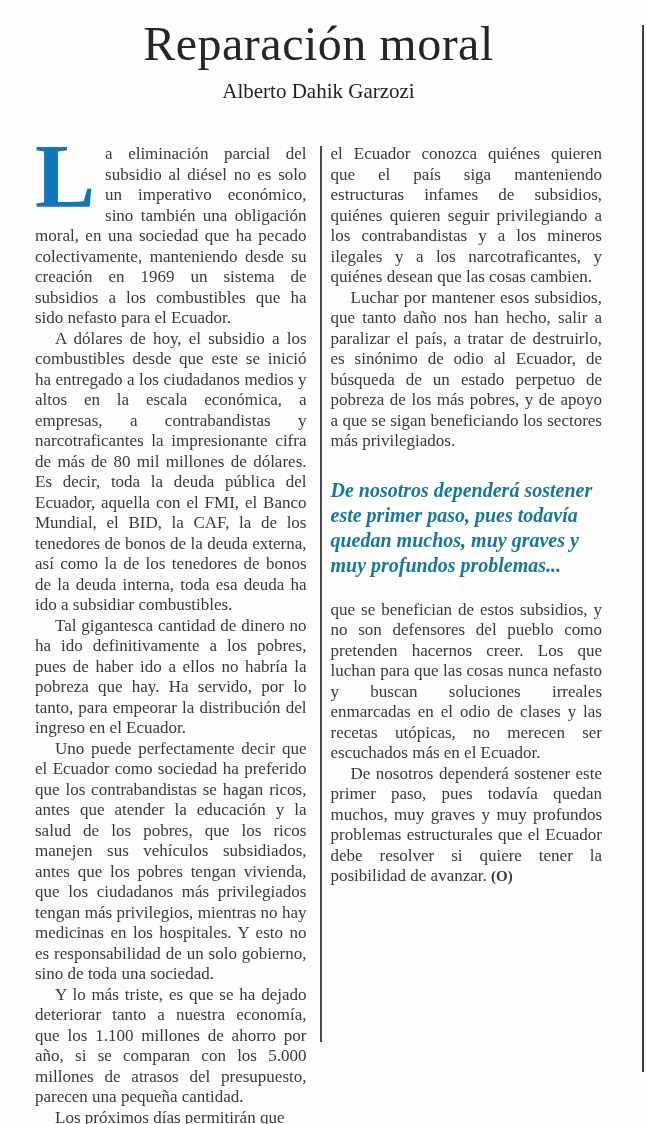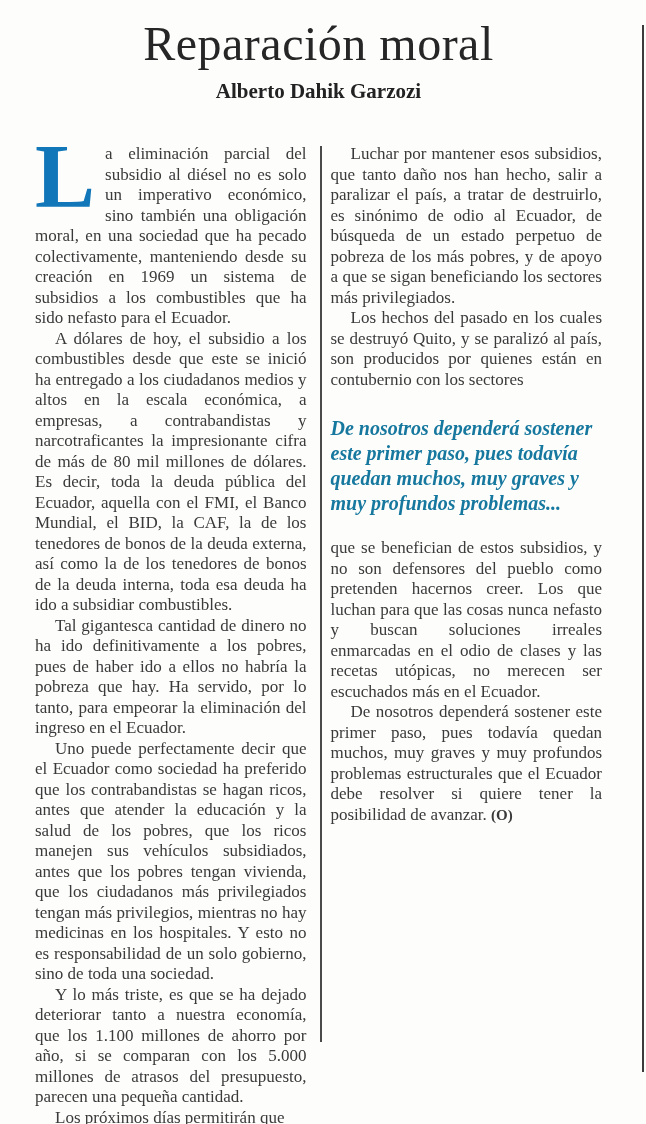--- a/index.html
+++ b/index.html
@@ -28,21 +28,21 @@
     font-family:"Liberation Serif", serif;
     font-weight:400;
     font-size:48px;
     line-height:56px;
     text-align:center;
     color:var(--title-text);
     letter-spacing:0.5px;
   }
   .byline{
     font-family:"Liberation Serif", serif;
-    font-weight:700;
+    font-weight:400;
     font-size:21px;
     line-height:26px;
     text-align:center;
     color:#222222;
     margin-top:6px;
   }
   .body-wrap{
     position:relative;
     margin-top:40px;
     display:flex;
@@ -107,31 +107,31 @@
 <div class="page">
 
   <h1 class="title">Reparación moral</h1>
   <div class="byline">Alberto Dahik Garzozi</div>
 
   <div class="body-wrap">
 
     <div class="col">
       <p><span class="dropcap">L</span><span>a eliminación parcial del subsidio al diésel no es solo un imperativo económico, sino también una obligación moral, en una sociedad que ha pecado colectivamente, manteniendo desde su creación en 1969 un sistema de subsidios a los combustibles que ha sido nefasto para el Ecuador.</span></p>
       <p class="ind">A dólares de hoy, el subsidio a los combustibles desde que este se inició ha entregado a los ciudadanos medios y altos en la escala económica, a empresas, a contrabandistas y narcotraficantes la impresionante cifra de más de 80 mil millones de dólares. Es decir, toda la deuda pública del Ecuador, aquella con el FMI, el Banco Mundial, el BID, la CAF, la de los tenedores de bonos de la deuda externa, así como la de los tenedores de bonos de la deuda interna, toda esa deuda ha ido a subsidiar combustibles.</p>
-      <p class="ind">Tal gigantesca cantidad de dinero no ha ido definitivamente a los pobres, pues de haber ido a ellos no habría la pobreza que hay. Ha servido, por lo tanto, para empeorar la eliminación del ingreso en el Ecuador.</p>
+      <p class="ind">Tal gigantesca cantidad de dinero no ha ido definitivamente a los pobres, pues de haber ido a ellos no habría la pobreza que hay. Ha servido, por lo tanto, para empeorar la distribución del ingreso en el Ecuador.</p>
       <p class="ind">Uno puede perfectamente decir que el Ecuador como sociedad ha preferido que los contrabandistas se hagan ricos, antes que atender la educación y la salud de los pobres, que los ricos manejen sus vehículos subsidiados, antes que los pobres tengan vivienda, que los ciudadanos más privilegiados tengan más privilegios, mientras no hay medicinas en los hospitales. Y esto no es responsabilidad de un solo gobierno, sino de toda una sociedad.</p>
       <p class="ind">Y lo más triste, es que se ha dejado deteriorar tanto a nuestra economía, que los 1.100 millones de ahorro por año, si se comparan con los 5.000 millones de atrasos del presupuesto, parecen una pequeña cantidad.</p>
       <p class="ind">Los próximos días permitirán que</p>
     </div>
 
     <div class="col-divider"></div>
 
     <div class="col">
+      <p>el Ecuador conozca quiénes quieren que el país siga manteniendo estructuras infames de subsidios, quiénes quieren seguir privilegiando a los contrabandistas y a los mineros ilegales y a los narcotraficantes, y quiénes desean que las cosas cambien.</p>
       <p class="ind">Luchar por mantener esos subsidios, que tanto daño nos han hecho, salir a paralizar el país, a tratar de destruirlo, es sinónimo de odio al Ecuador, de búsqueda de un estado perpetuo de pobreza de los más pobres, y de apoyo a que se sigan beneficiando los sectores más privilegiados.</p>
-      <p class="ind">Los hechos del pasado en los cuales se destruyó Quito, y se paralizó al país, son producidos por quienes están en contubernio con los sectores</p>
       <div class="pullquote">De nosotros dependerá sostener este primer paso, pues todavía quedan muchos, muy graves y muy profundos problemas...</div>
       <p>que se benefician de estos subsidios, y no son defensores del pueblo como pretenden hacernos creer. Los que luchan para que las cosas nunca nefasto y buscan soluciones irreales enmarcadas en el odio de clases y las recetas utópicas, no merecen ser escuchados más en el Ecuador.</p>
       <p class="ind"><span>De nosotros dependerá sostener este primer paso, pues todavía quedan muchos, muy graves y muy profundos problemas estructurales que el Ecuador debe resolver si quiere tener la posibilidad de avanzar.</span> <span class="endmark">(O)</span></p>
     </div>
 
   </div>
 
   <div class="page-edge"></div>
 
 </div>

